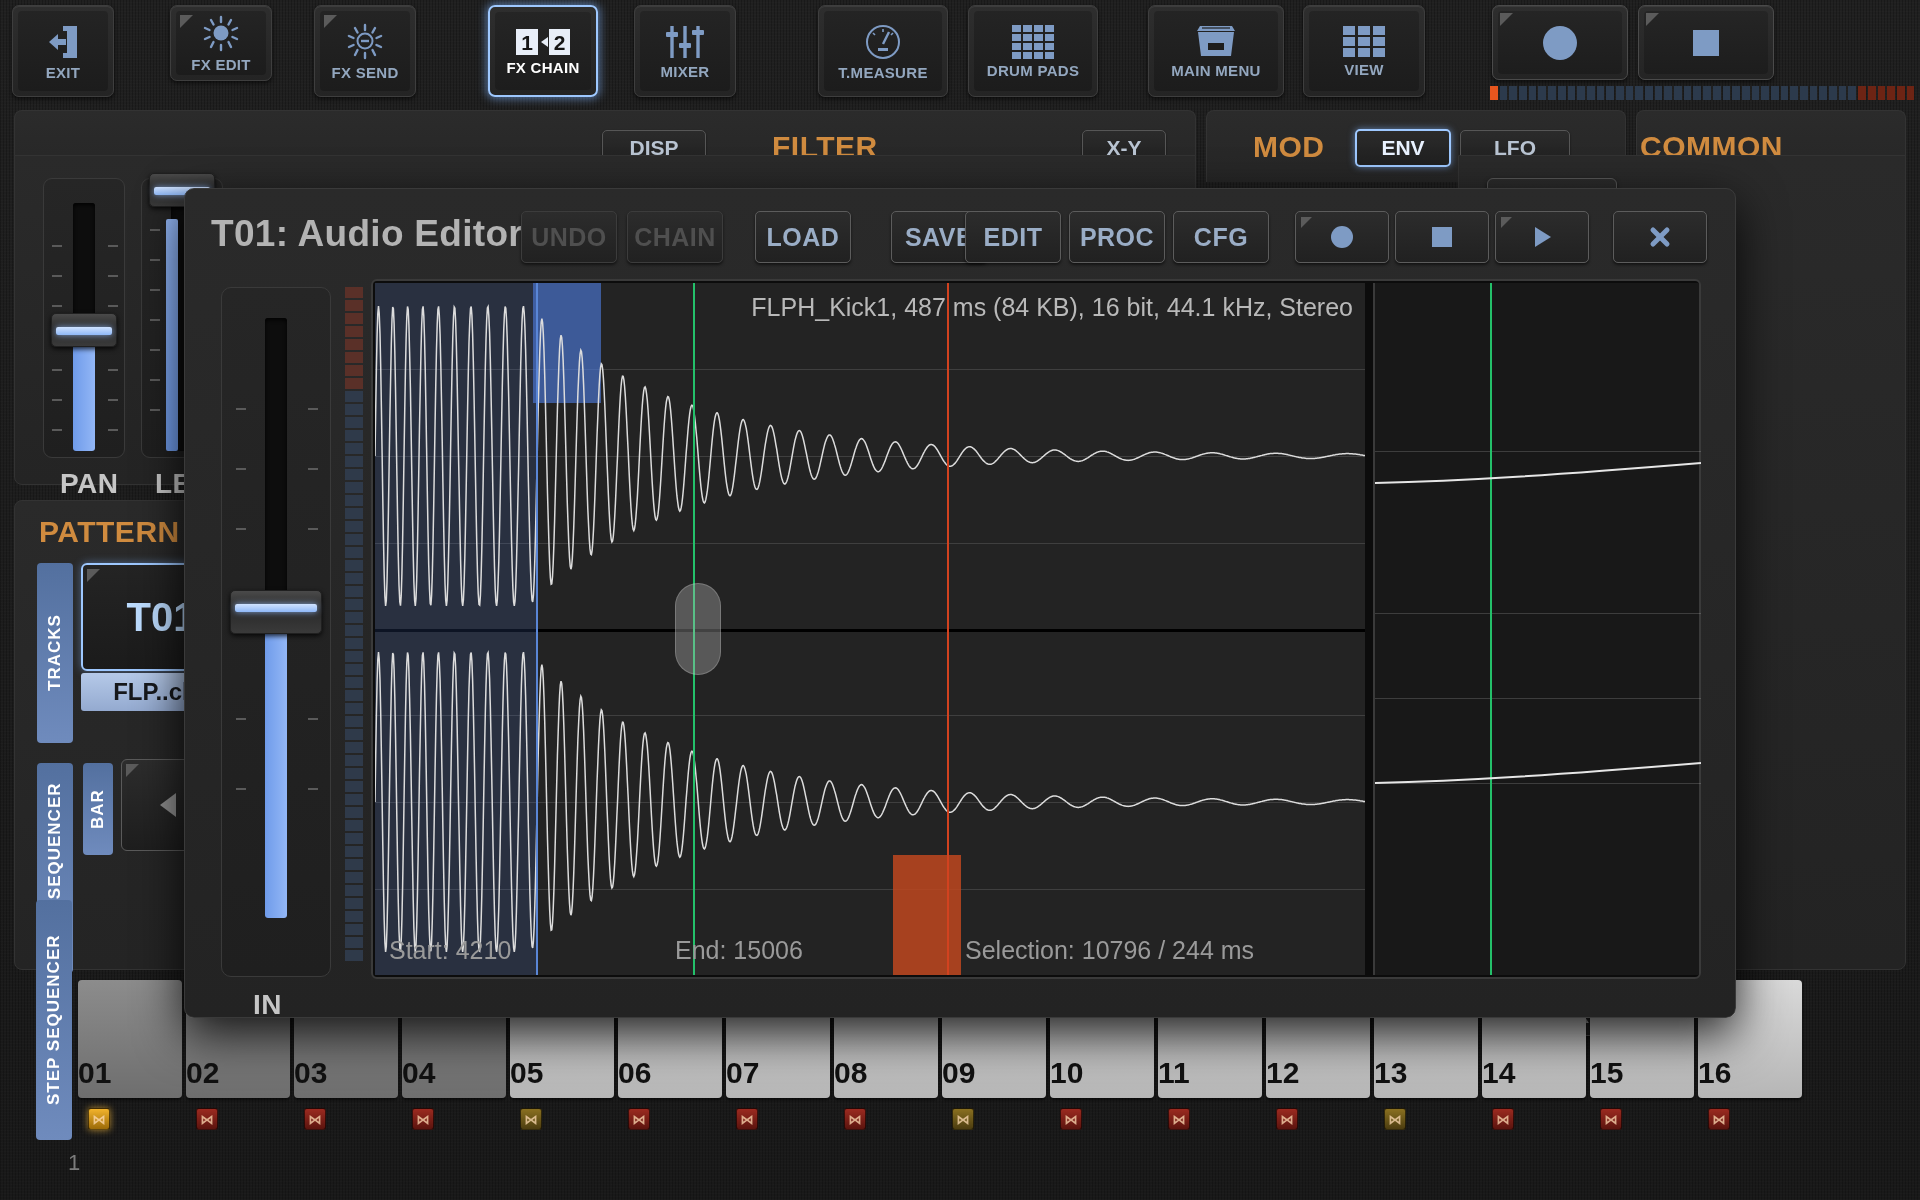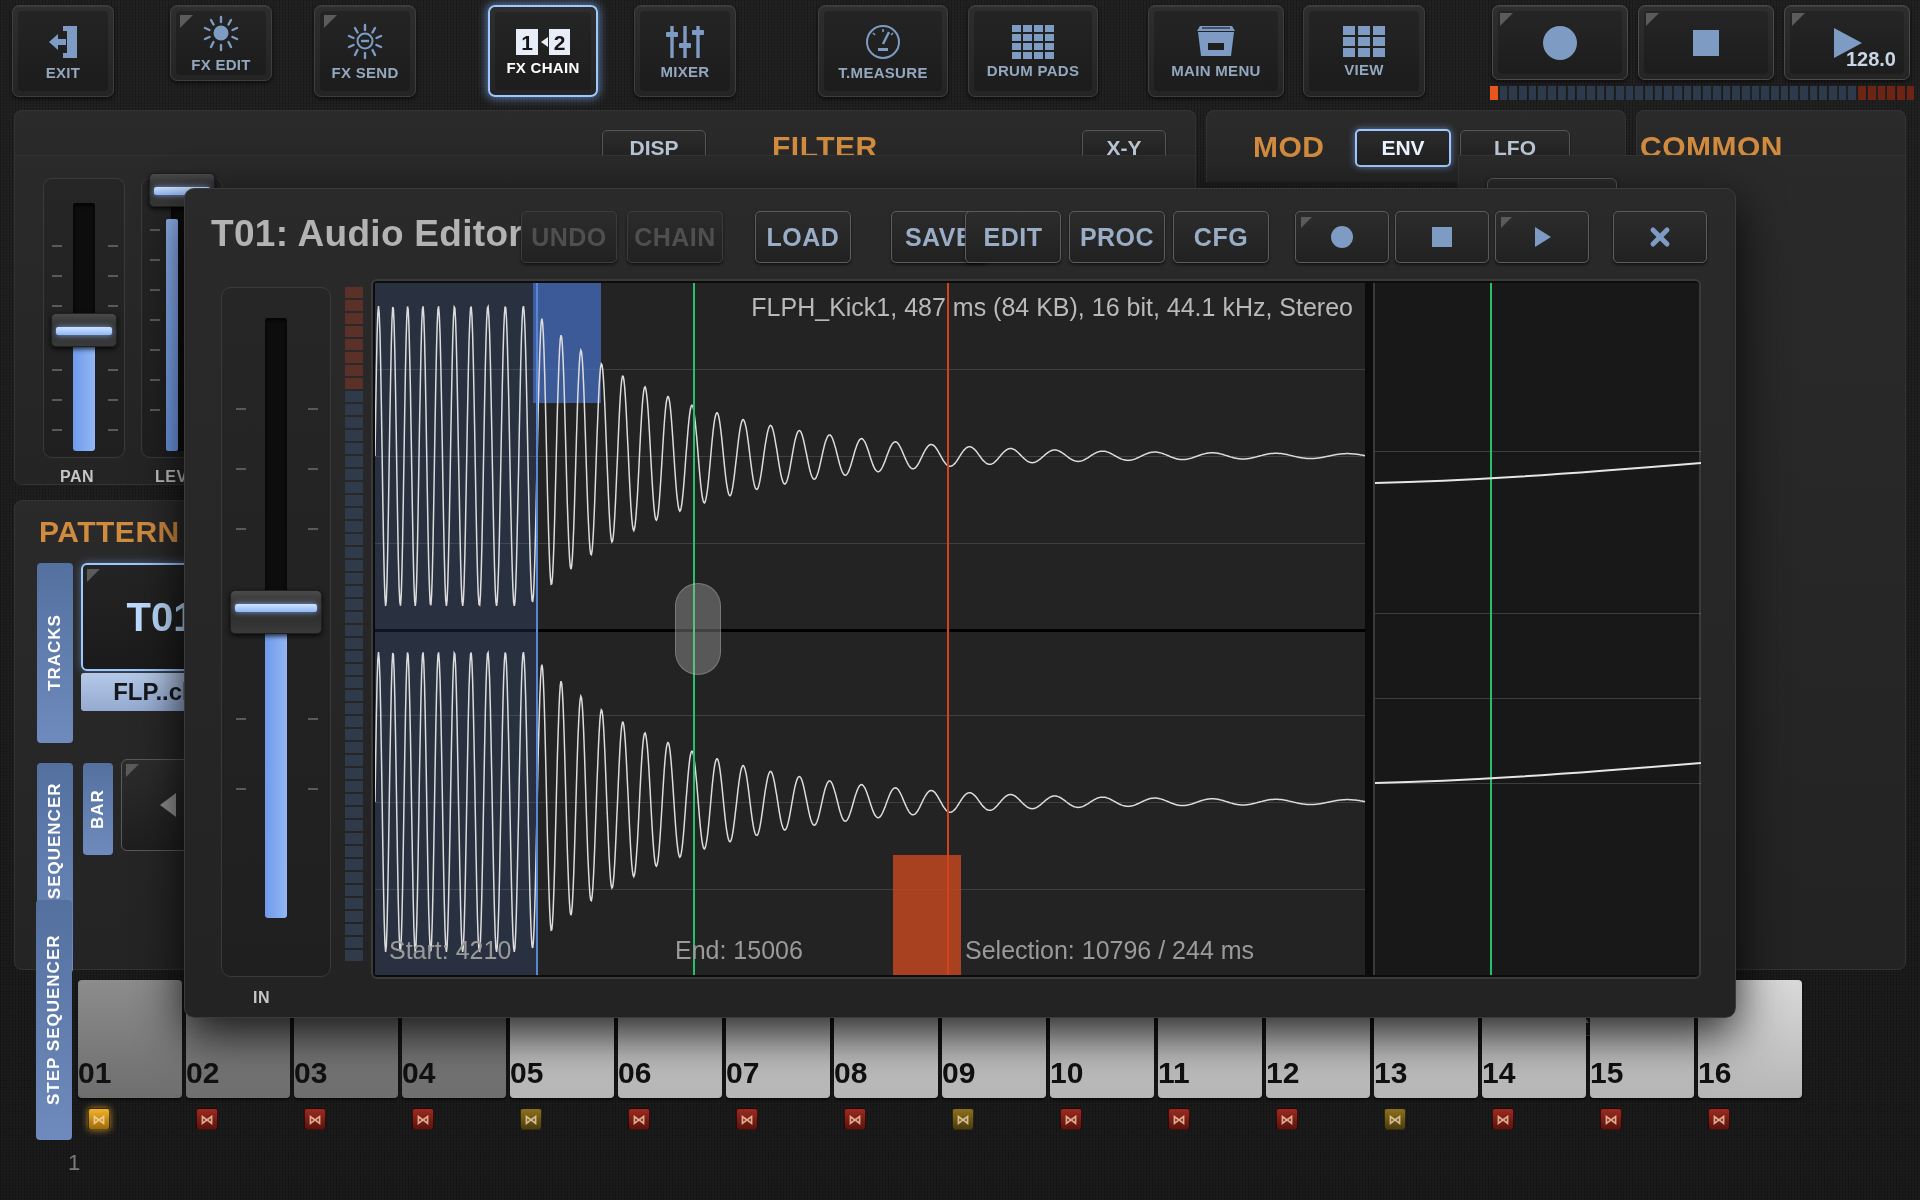--- a/index.html
+++ b/index.html
@@ -114,21 +114,21 @@
     border-radius:5px; border:1px solid #202020;
     box-shadow:0 2px 5px rgba(0,0,0,.8);
   }
   .fader-knob::after{
     content:""; position:absolute; left:4px; right:4px; top:13px; height:8px;
     background:linear-gradient(#cfe2ff,#8fb8f7); border-radius:2px;
     box-shadow:0 0 6px rgba(150,190,255,.8);
   }
   .tickmarks{ position:absolute; inset:0; }
   .tickmarks i{ position:absolute; width:10px; height:2px; background:#5a5a5a; }
-  .ctl-label{ position:absolute; font-size:16px; font-weight:bold; color:#c6c6c6; letter-spacing:.5px;}
+  .ctl-label{ position:absolute; font-size:28px; font-weight:bold; color:#c6c6c6; letter-spacing:.5px;}
   .meter-bar{ position:absolute; width:12px; border-radius:2px; }
 
   
   #patternpanel{
     position:absolute; left:14px; top:500px; width:1440px; height:470px;
     background:linear-gradient(#2a2a2a,#242424);
     border:1px solid #333; border-radius:8px;
   }
   .vtab{
     position:absolute; width:36px;
@@ -458,31 +458,20 @@
     </div>
   </div>
   <div class="tp-btn" style="left:1638px;top:5px;width:136px;height:75px;">
     <div class="tp-inner">
       <span class="corner-tri" style="left:2px;top:2px;"></span>
       <span class="ico">
           <svg width="40" height="40" viewBox="0 0 40 40">
             <rect x="7" y="7" width="26" height="26" fill="#7e9bc4"></rect>
           </svg>
         </span>
-    </div>
-  </div>
-  <div class="tp-btn" style="left:1784px;top:5px;width:126px;height:75px;">
-    <div class="tp-inner">
-      <span class="corner-tri" style="left:2px;top:2px;"></span>
-      <span class="ico">
-          <svg width="46" height="42" viewBox="0 0 46 42">
-            <path d="M10 6l28 15-28 15z" fill="#7e9bc4"></path>
-          </svg>
-        </span>
-      <span class="bpm">128.0</span>
     </div>
   </div>
 
   <div id="led-strip">
       <div class="led on"></div>
       <div class="led"></div>
       <div class="led"></div>
       <div class="led"></div>
       <div class="led"></div>
       <div class="led"></div>

